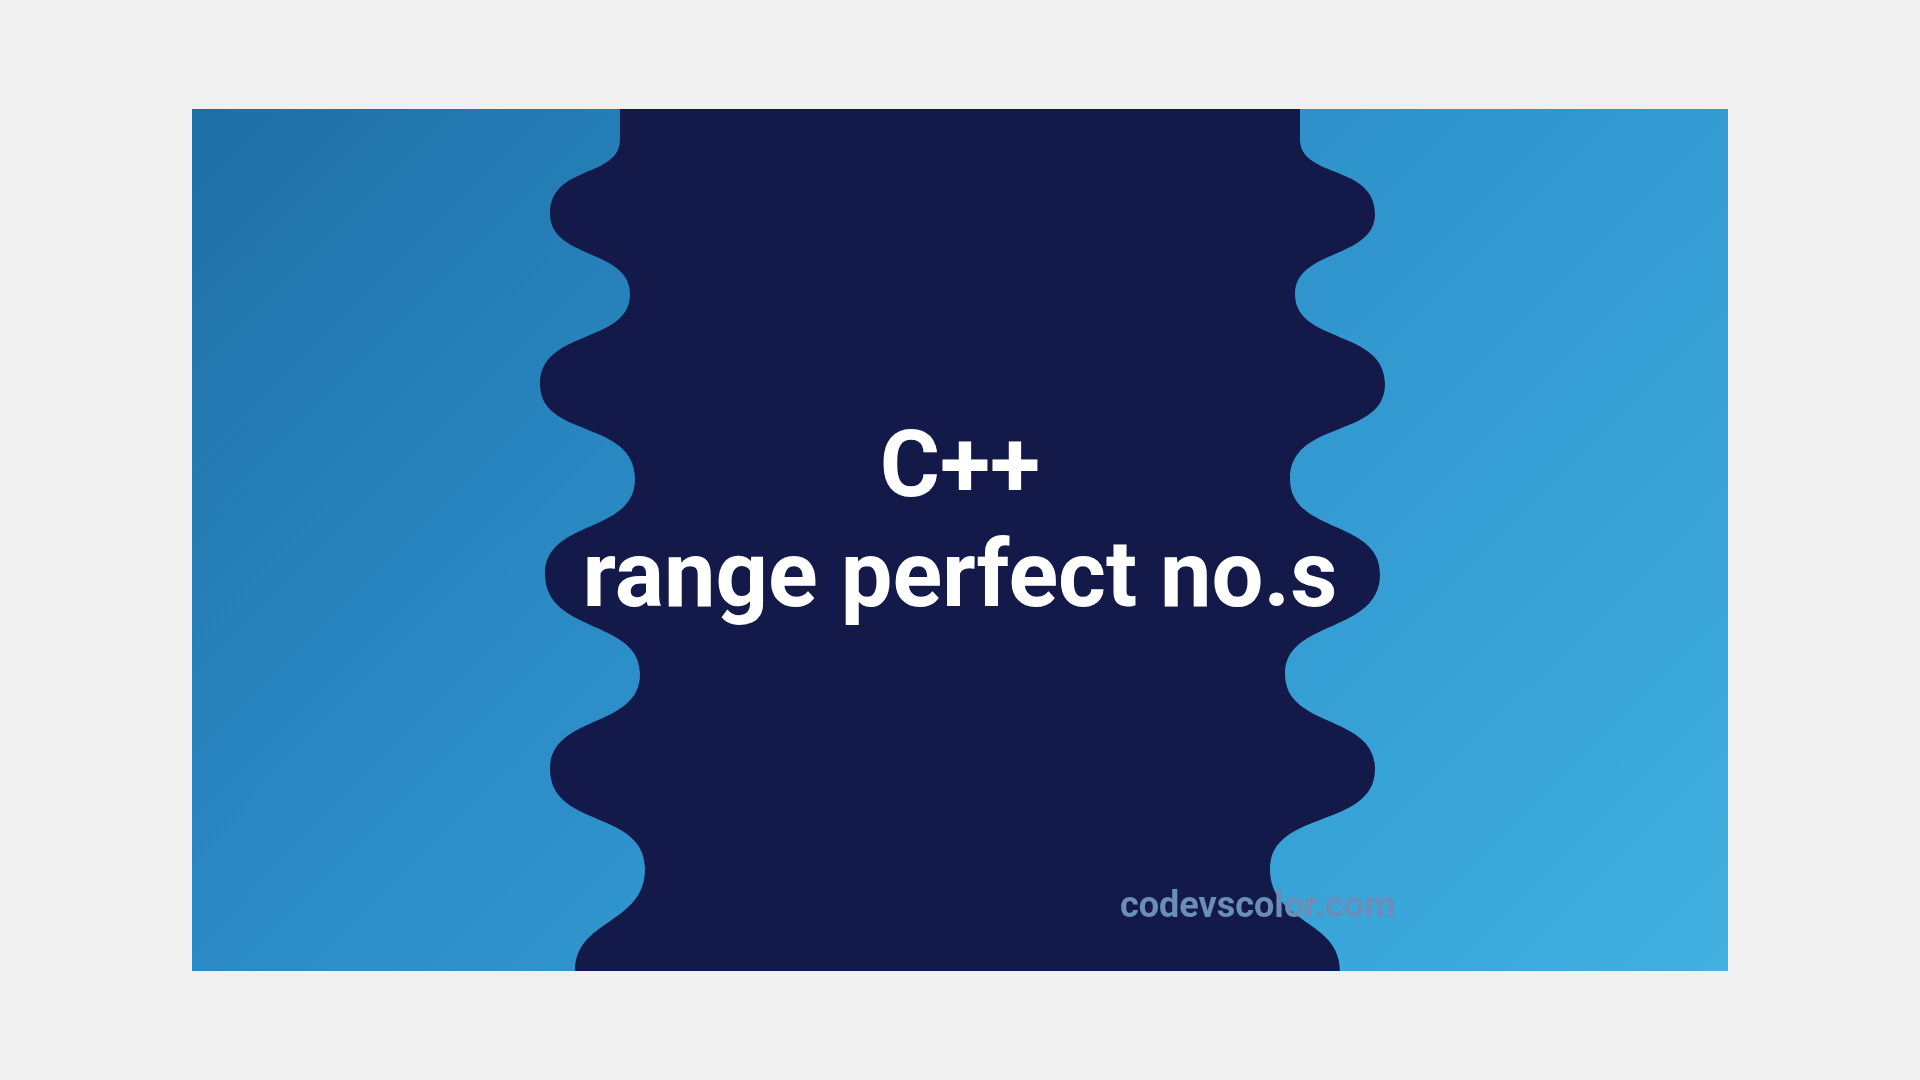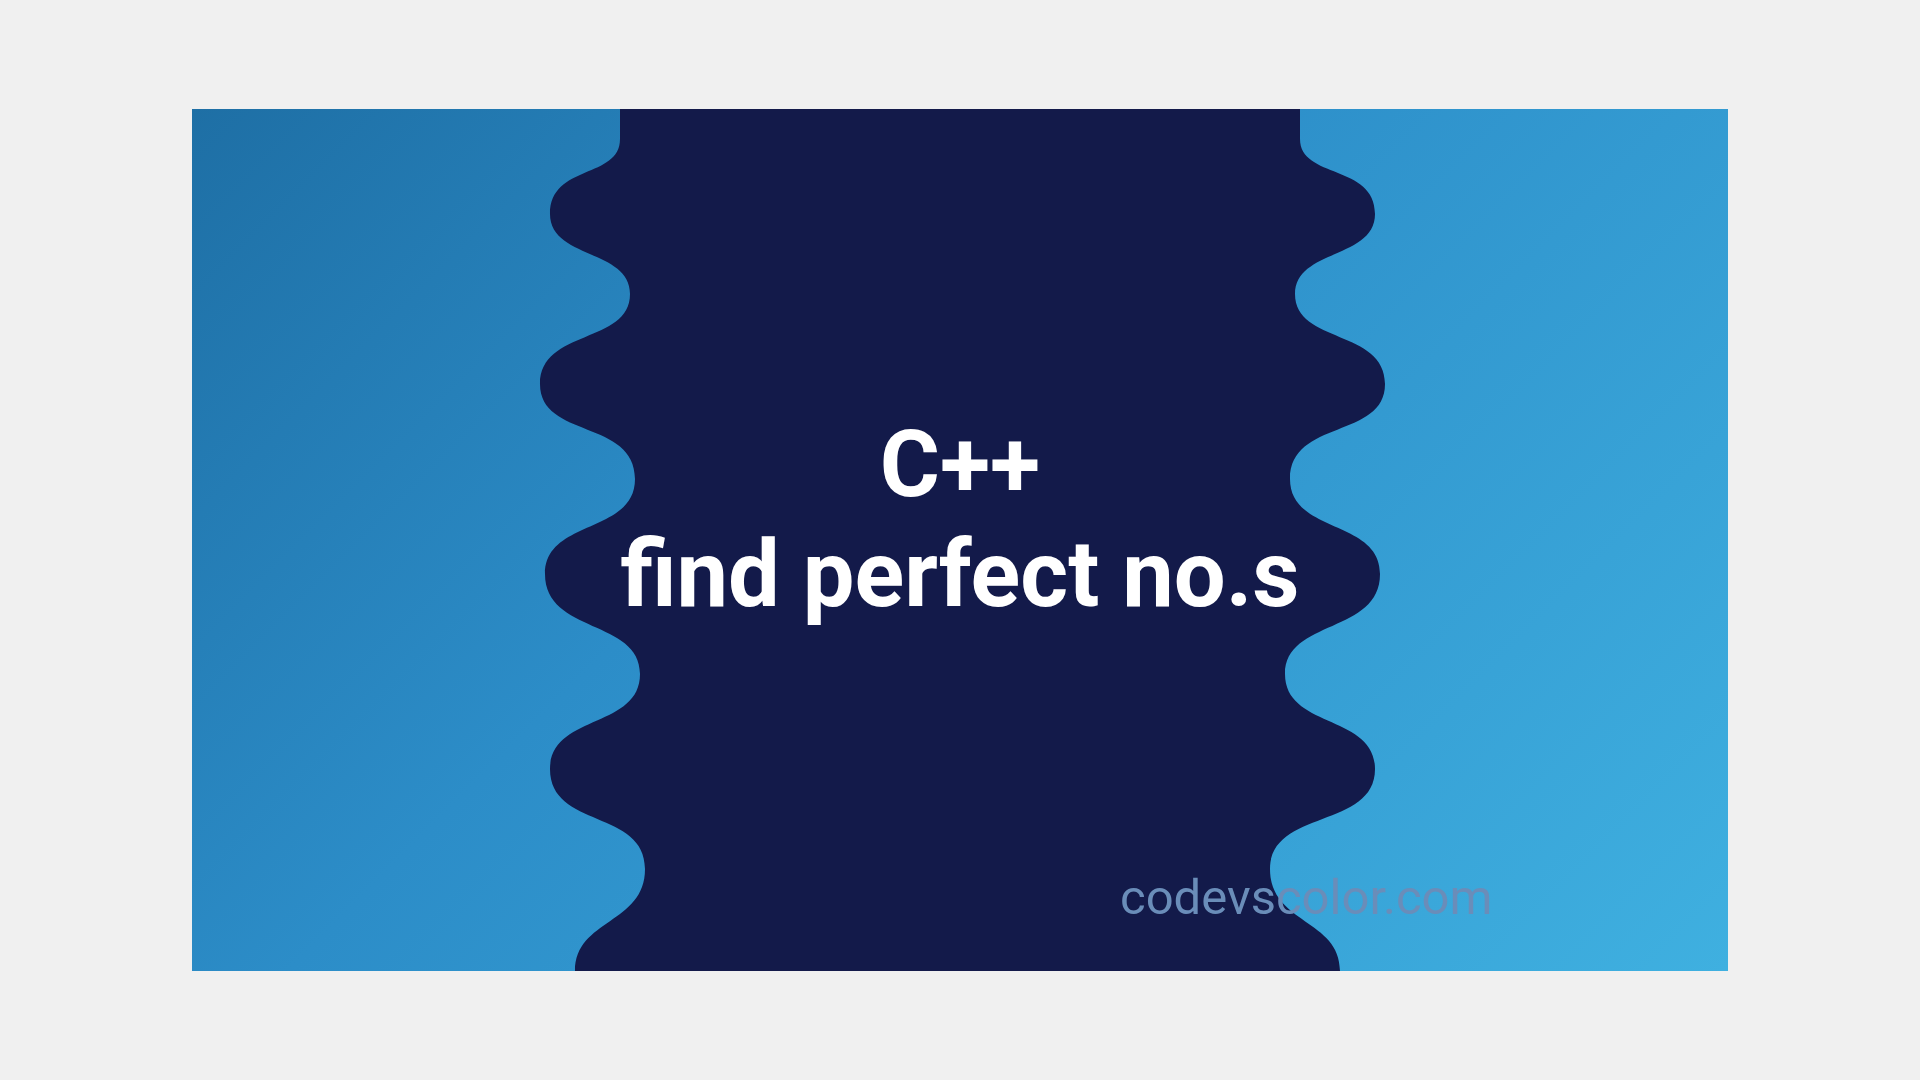--- a/index.html
+++ b/index.html
@@ -56,22 +56,22 @@
       line-height: 1.2;
       margin-top: -40px;
     }
 
     .watermark {
       position: absolute;
       bottom: 45px;
       left: 50%;
       transform: translateX(160px);
       color: #6a8db9;
-      font-size: 49px;
-      font-weight: 400;
+      font-size: 36px;
+      font-weight: 700;
     }
   </style>
 </head>
 <body>
 
 <div class="banner">
   <svg class="blob" viewBox="0 0 1080 862" preserveAspectRatio="none">
     <path d="
       M 200 0
       L 200 30
@@ -95,17 +95,17 @@
       C 875 140, 955 150, 955 105
       C 955 55, 880 70, 880 30
       L 880 0
       Z
     "></path>
   </svg>
 
   <div class="content">
     <div class="title">
       <div>C++</div>
-      <div>find perfect no.s</div>
+      <div>range perfect no.s</div>
     </div>
     <div class="watermark">codevscolor.com</div>
   </div>
 </div>
 
 </body></html>

